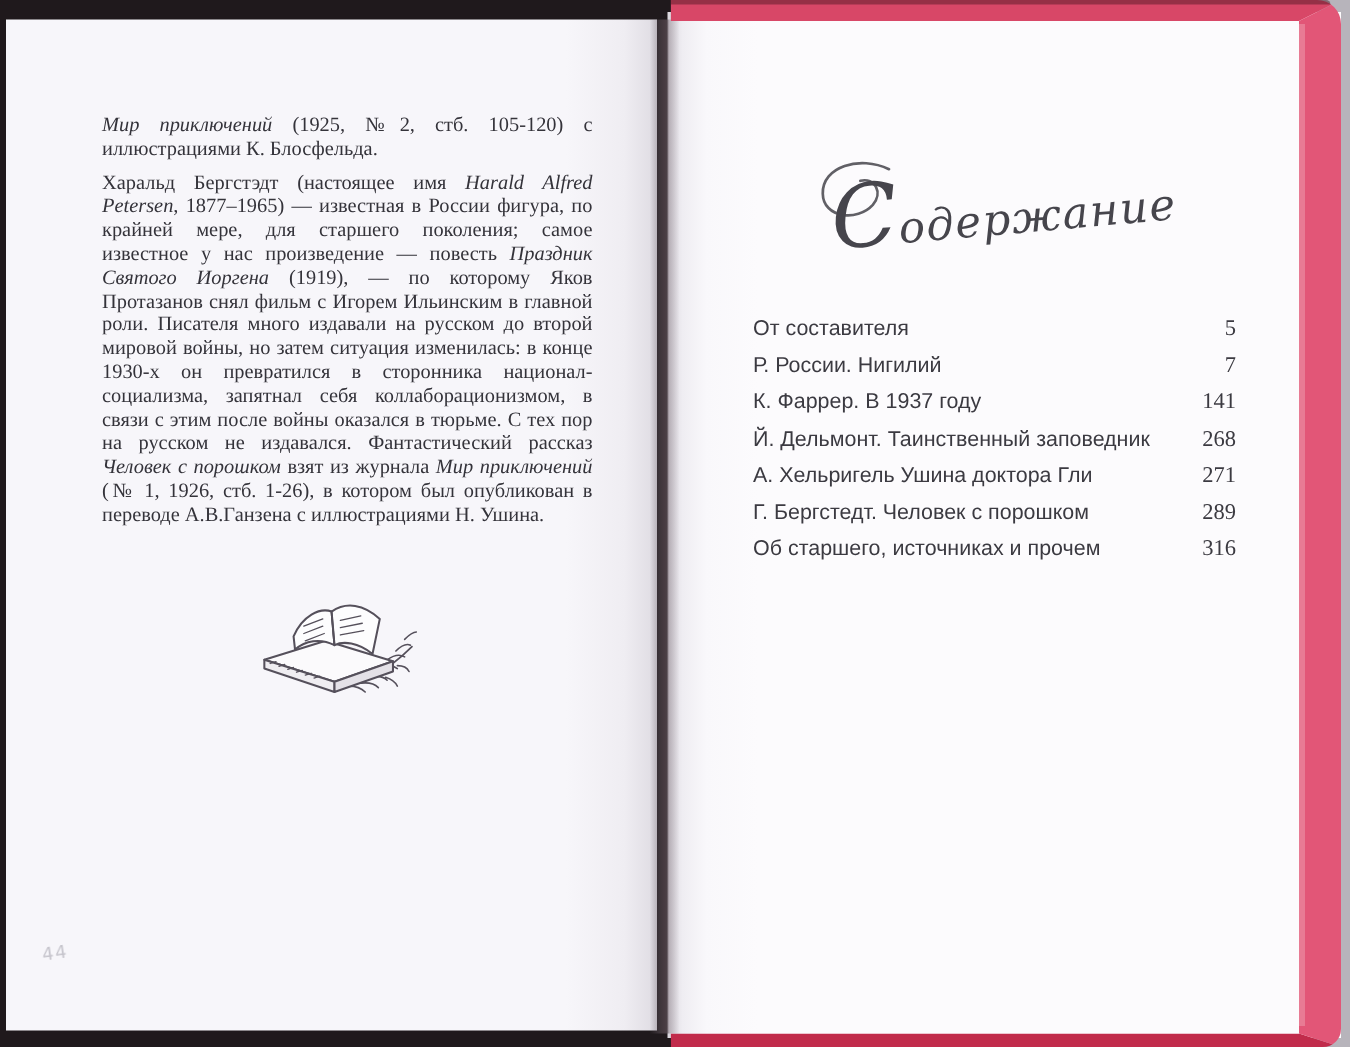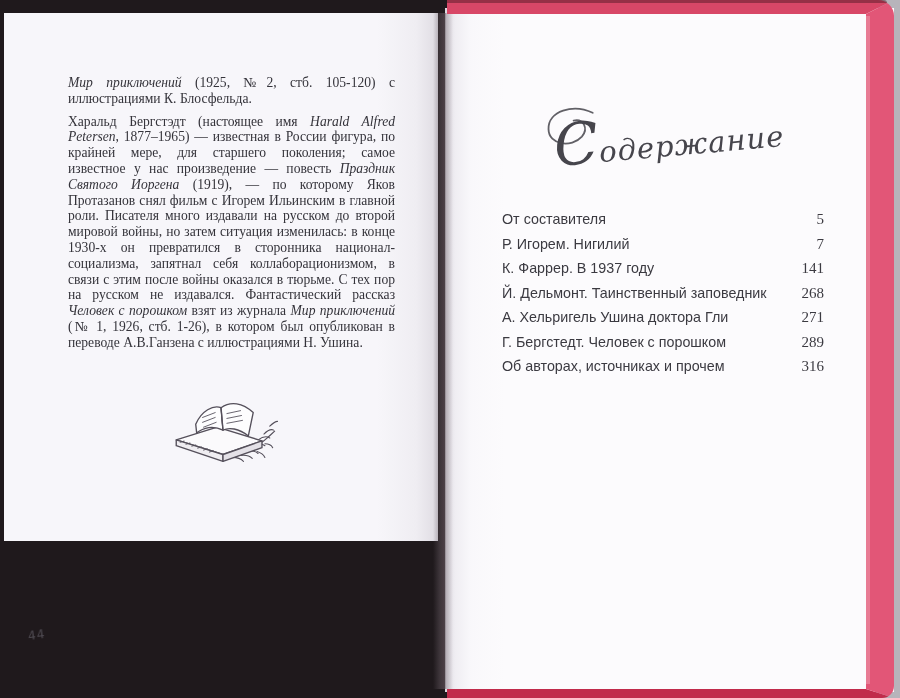--- a/index.html
+++ b/index.html
@@ -9,21 +9,21 @@
     font-family:"Liberation Serif",serif;
     position:relative;
   }
   .scan{position:absolute;left:0;top:0;width:900px;height:698px;overflow:hidden;}
 
   
   .black-backdrop{position:absolute;left:0;top:0;width:452px;height:698px;background:#1f191c;}
 
   
   .left-page{
-    position:absolute;left:4px;top:13px;width:434px;height:528px;
+    position:absolute;left:4px;top:13px;width:434px;height:674px;
     background:linear-gradient(90deg,#f7f6fa 0%,#f7f6fa 86%,#efedf2 95%,#dedbe2 100%);
   }
   
   .right-page{
     position:absolute;left:445px;top:8px;width:449px;height:684px;
     background:linear-gradient(90deg,#d9d6dd 0px,#efedf2 10px,#f9f8fb 26px,#fcfbfd 60px,#fcfbfd 100%);
   }
 
   
   .gutter{
@@ -153,41 +153,41 @@
 
     <div class="script-heading">Содержание</div>
 
     <div class="toc">
 
     <div class="toc-row">
           <span class="toc-label">От составителя</span>
           <span class="toc-page">5</span>
         </div>
         <div class="toc-row">
-          <span class="toc-label">Р. Игорем. Нигилий</span>
+          <span class="toc-label">Р. России. Нигилий</span>
           <span class="toc-page">7</span>
         </div>
         <div class="toc-row">
           <span class="toc-label">К. Фаррер. В 1937 году</span>
           <span class="toc-page">141</span>
         </div>
         <div class="toc-row">
           <span class="toc-label">Й. Дельмонт. Таинственный заповедник</span>
           <span class="toc-page">268</span>
         </div>
         <div class="toc-row">
           <span class="toc-label">А. Хельригель Ушина доктора Гли</span>
           <span class="toc-page">271</span>
         </div>
         <div class="toc-row">
           <span class="toc-label">Г. Бергстедт. Человек с порошком</span>
           <span class="toc-page">289</span>
         </div>
         <div class="toc-row">
-          <span class="toc-label">Об авторах, источниках и прочем</span>
+          <span class="toc-label">Об старшего, источниках и прочем</span>
           <span class="toc-page">316</span>
         </div>
       </div>
   </div>
 
   <div class="gutter"></div>
 
   <div class="pink-frame"></div>
   <div class="top-edge-line"></div>
   <div class="right-inner-highlight"></div>

